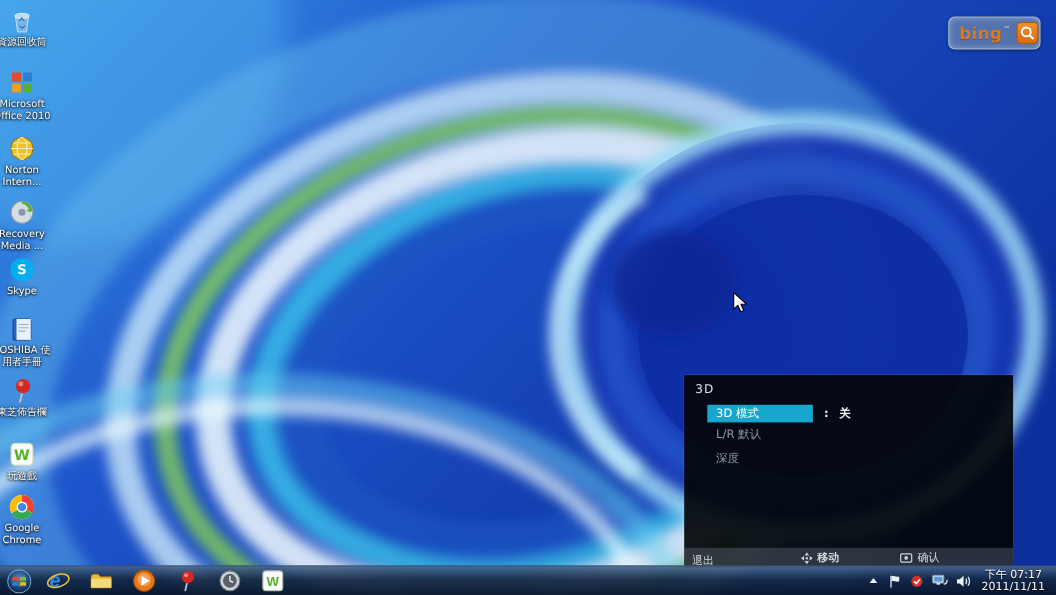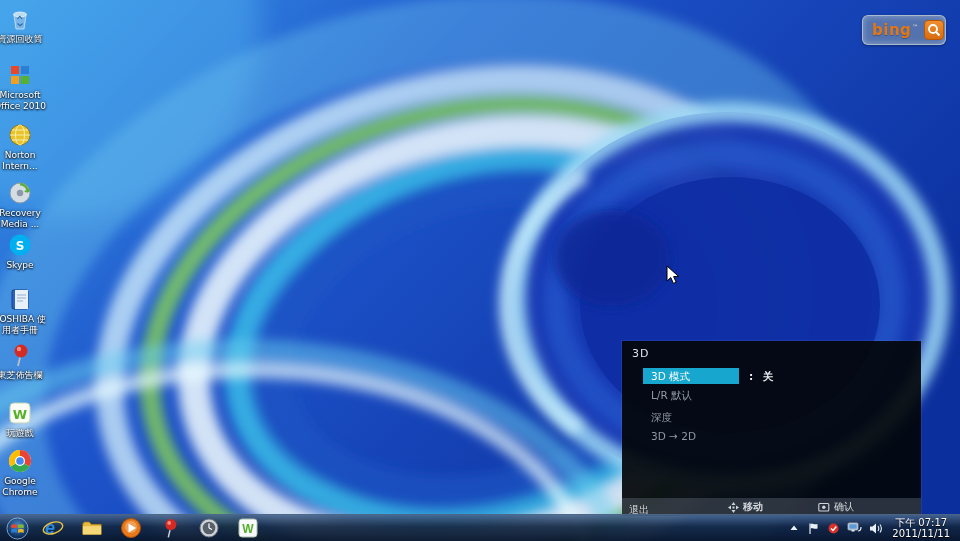--- a/index.html
+++ b/index.html
@@ -203,23 +203,20 @@
       <div class="osd-row sel">
         <span class="lbl">3D 模式</span>
         <span class="val">: 关</span>
       </div>
       <div class="osd-row">
         <span class="lbl">L/R 默认</span>
       </div>
       <div class="osd-row gap">
         <span class="lbl">深度</span>
       </div>
-      <div class="osd-row">
-        <span class="lbl">3D → 2D</span>
-      </div>
     </div>
     <div class="osd-footer">
       <button class="osd-fbtn f1">
         <svg width="11" height="11" viewBox="0 0 11 11">
           <g fill="#cfd4da">
             <rect x="0" y="1" width="2.6" height="3"></rect>
               <rect x="3.8" y="1" width="2.6" height="3"></rect>
               <rect x="7.6" y="1" width="2.6" height="3"></rect>
             <rect x="0" y="6" width="2.6" height="3"></rect>
               <rect x="3.8" y="6" width="2.6" height="3"></rect>

